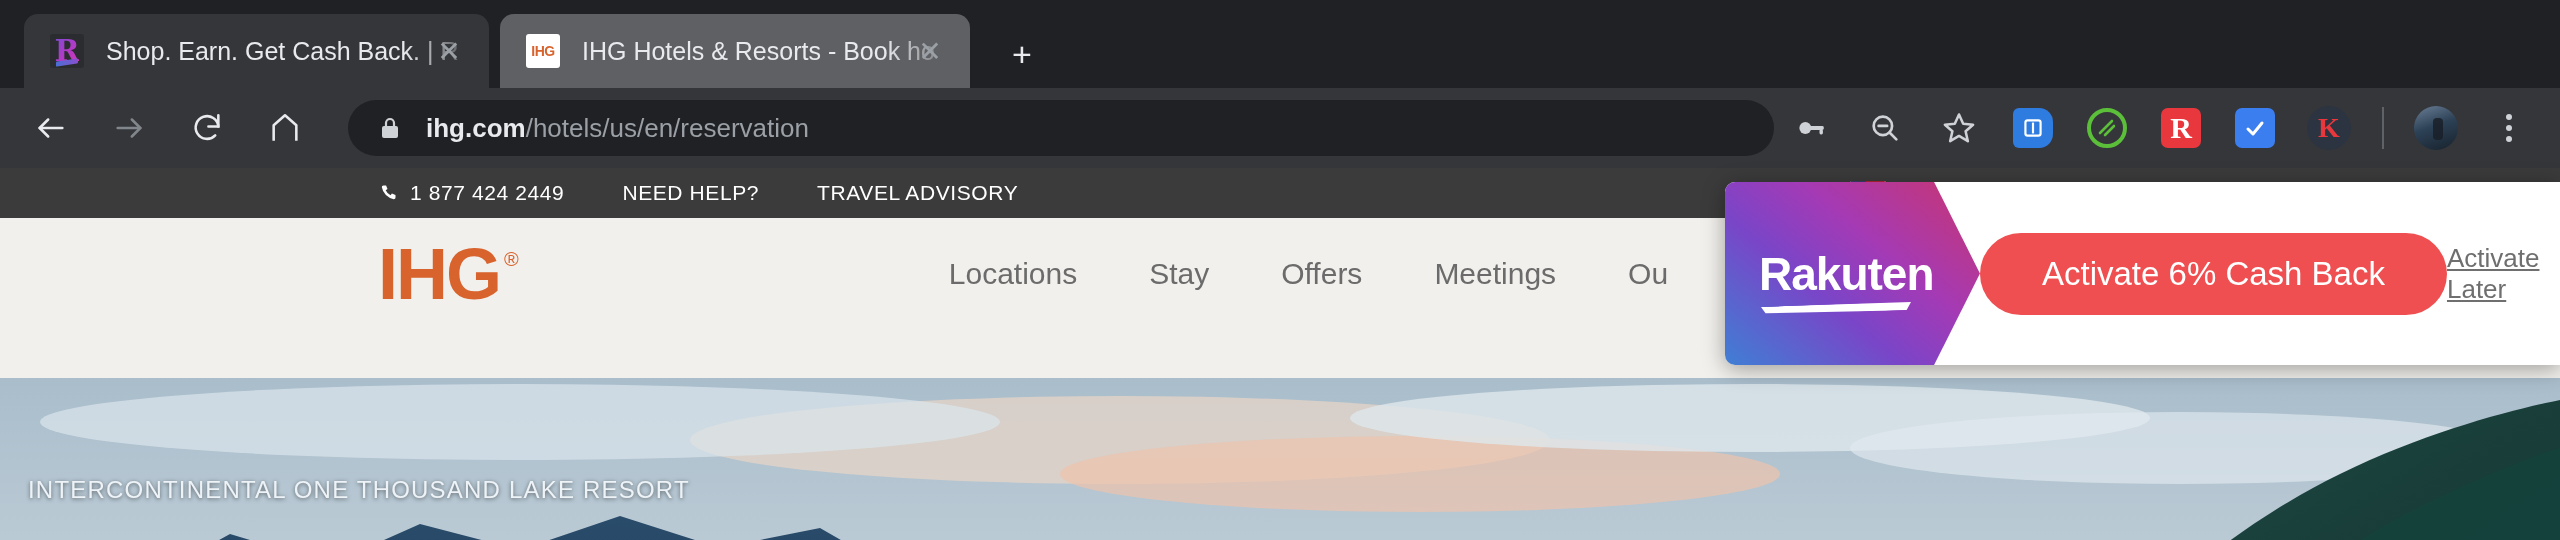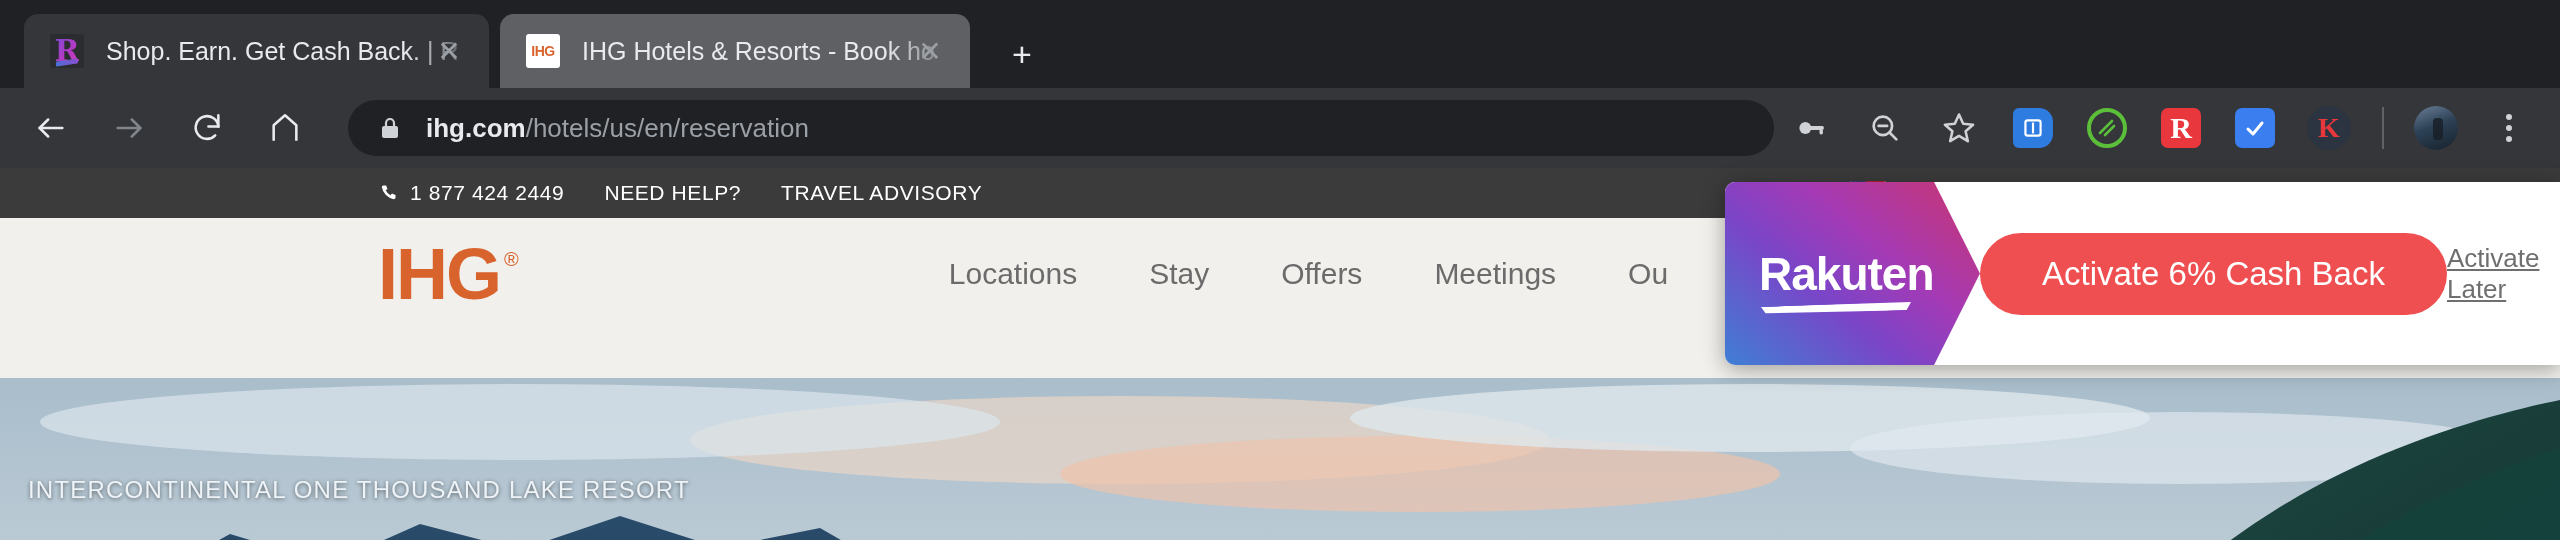--- a/index.html
+++ b/index.html
@@ -102,21 +102,21 @@
   .kebab i { width:6px; height:6px; border-radius:50%; background:#cfd2d6;
              display:block; }
 
   
   .page { position:absolute; top:168px; left:0; width:2560px; height:372px;
           overflow:hidden; background:#f2f0ec; }
   .utility {
     height:50px; background:#3b3b3b; display:flex; align-items:center;
     position:relative;
   }
-  .utility-left { display:flex; align-items:center; margin-left:378px; gap:0; }
+  .utility-left { display:flex; align-items:center; margin-left:378px; gap:18px; }
   .util-item { color:#fff; font-size:21px; letter-spacing:.6px;
                font-family:"Liberation Sans", sans-serif; margin-right:40px;
                white-space:nowrap; }
   .phone-ico { width:20px; height:22px; margin-right:12px; }
   .utility-right { position:absolute; right:630px; display:flex;
                    align-items:center; gap:14px; }
   .flag { width:36px; height:24px; position:relative; overflow:hidden;
           border-radius:2px; background:#fff; }
   .flag .stripes { position:absolute; inset:0;
     background:repeating-linear-gradient(to bottom,#b22234 0 3.7px,#fff 3.7px 7.4px); }

